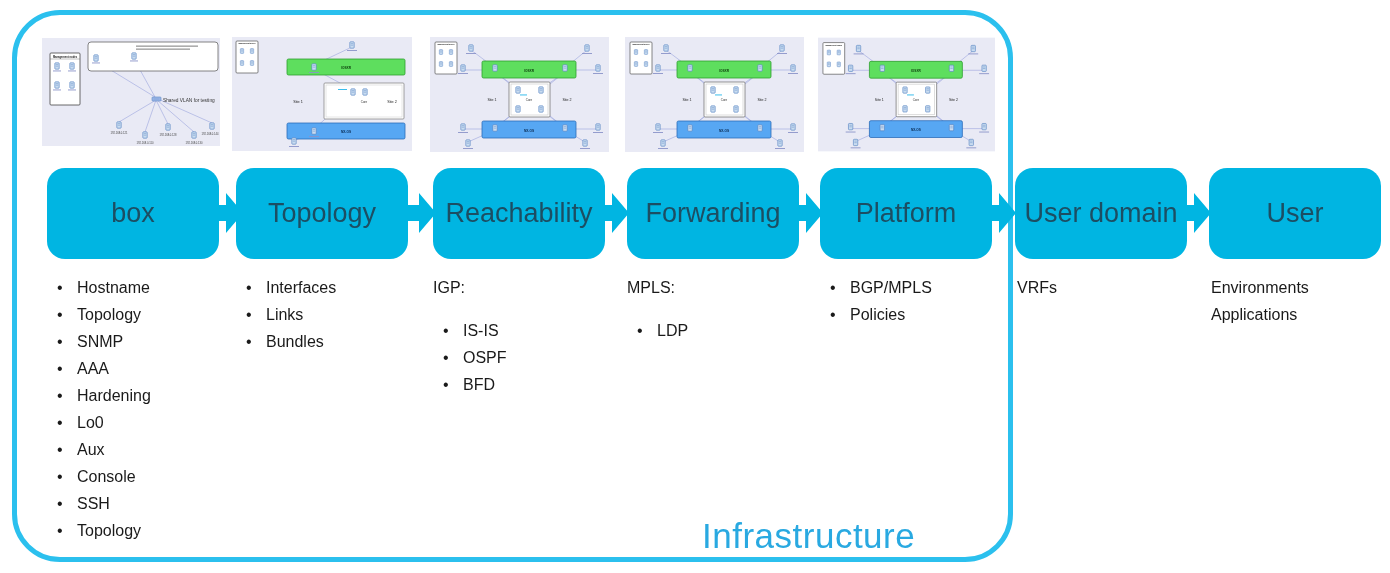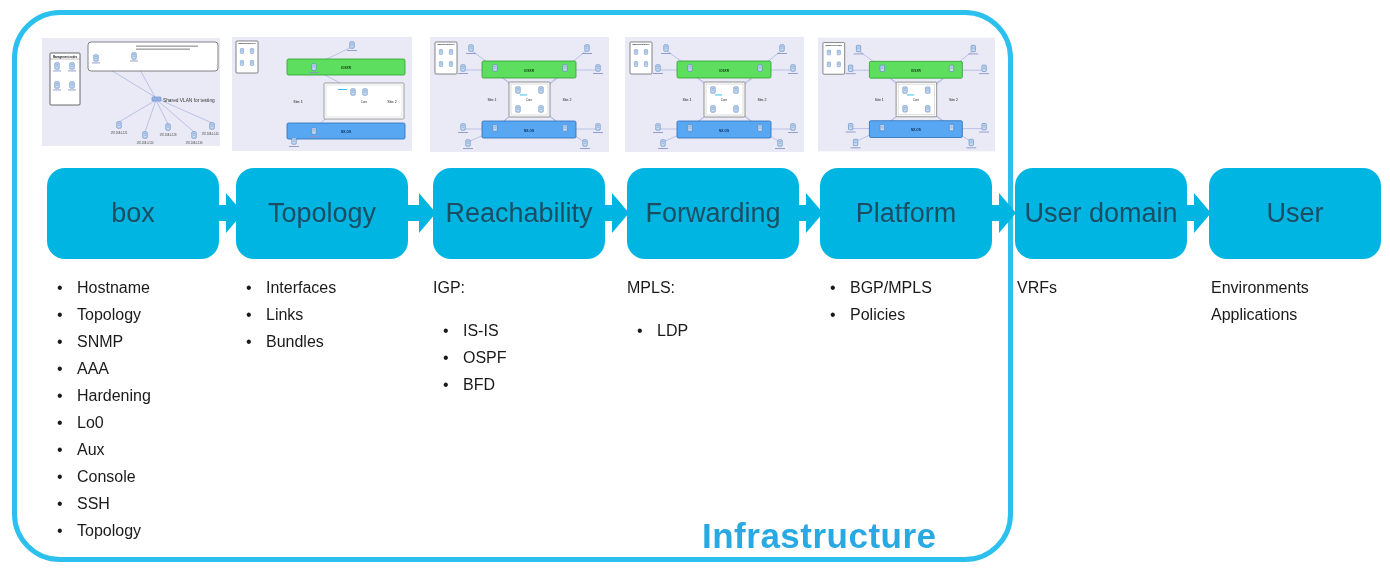--- a/index.html
+++ b/index.html
@@ -12,21 +12,20 @@
     width:1390px;height:573px;position:relative;background:#ffffff;
     font-family:"Liberation Sans",sans-serif;overflow:hidden;
   }
   .frame{
     position:absolute;box-sizing:border-box;left:12px;top:10px;width:1001px;height:552px;
     border:5px solid var(--frame);border-radius:48px;
   }
   .infra-label{
     position:absolute;left:702px;top:516px;font-size:35px;color:var(--infra-text);
     letter-spacing:.5px;
-    font-weight:bold;
   }
   .thumb{position:absolute}
   .thumb svg{display:block;width:100%;height:100%}
   .col{position:absolute;top:168px;width:172px}
   .stage-box{
     box-sizing:border-box;height:91px;background:var(--accent);border-radius:18px;
     display:flex;align-items:center;justify-content:center;text-align:center;
     color:var(--box-text);font-size:27px;line-height:1.12;padding:16px 6px;
   }
   .list{margin:15px 0 0;padding:0;list-style:none;font-size:16px;color:var(--text-dark)}

